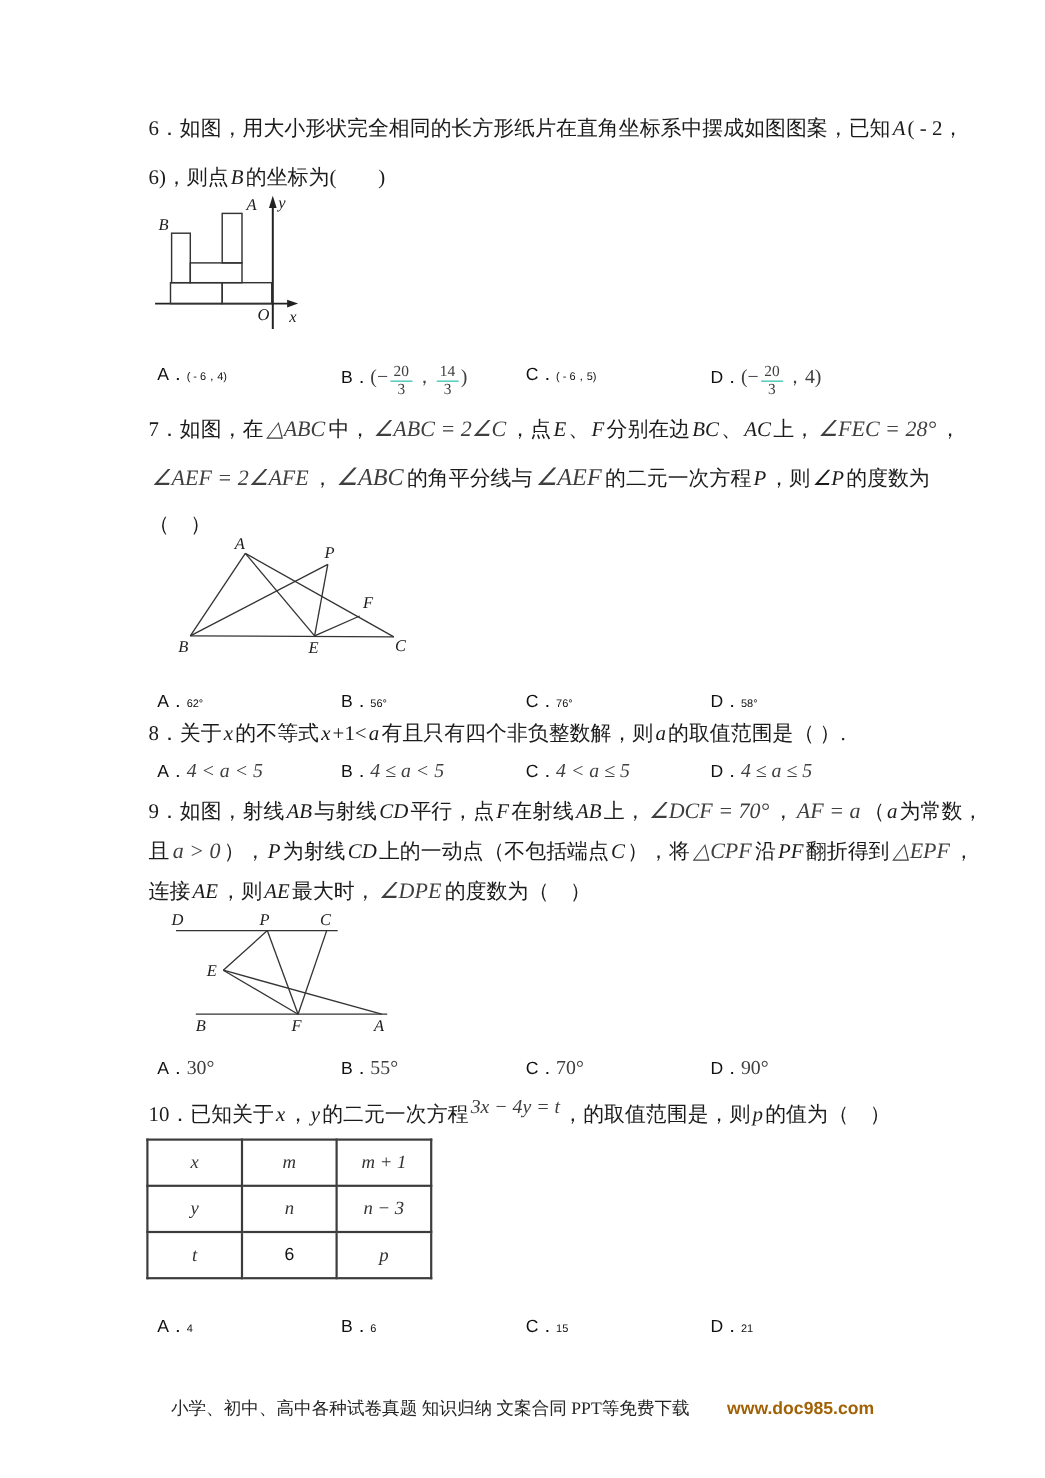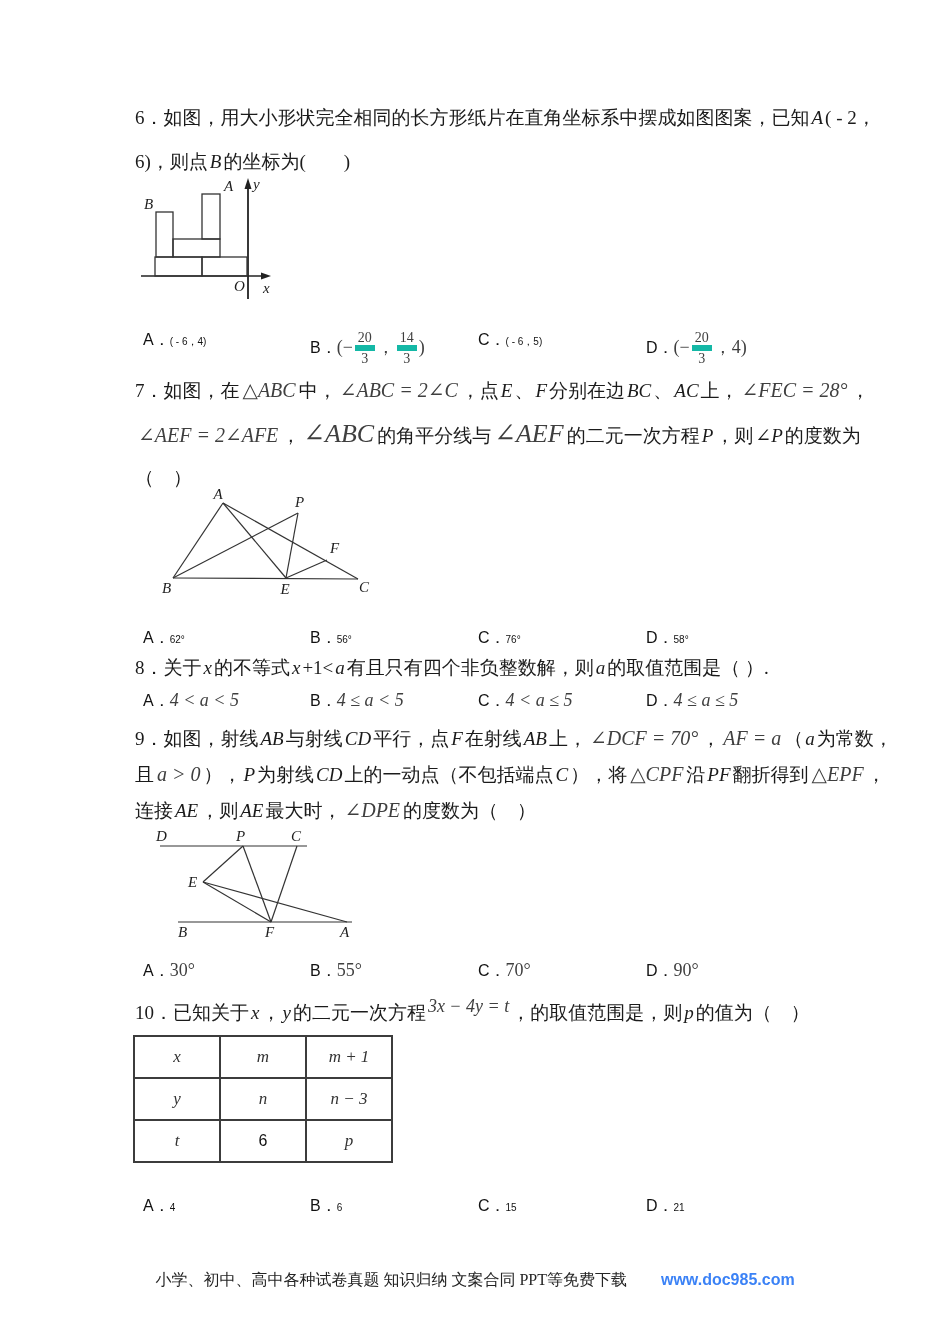--- a/index.html
+++ b/index.html
@@ -2,48 +2,48 @@
 <html><head>
 <meta charset="utf-8">
 <style>
   html,body{margin:0;padding:0;}
   body{
     width:950px;height:1344px;background:#ffffff;position:relative;
     font-family:"Liberation Serif","DejaVu Serif",serif;color:#1b1b1b;
     overflow:hidden;
   }
   .abs{position:absolute;}
-  .line{font-size:19px;white-space:nowrap;line-height:22px;}
+  .line{font-size:19px;white-space:nowrap;line-height:22px;font-family:Liberation Serif, serif;}
   .seg{}
   .seg-m{font-style:italic;padding:0 2px;}
   .seg-fm{font-style:italic;color:#3f3f3f;padding:0 3px;font-size:20px;}
-  .seg-fmb{font-style:italic;color:#3f3f3f;padding:0 3px;font-size:26px;}
+  .seg-fmb{font-style:italic;color:#3f3f3f;padding:0 3px;font-size:22px;}
   .seg-sup{font-style:italic;color:#3f3f3f;position:relative;top:-7px;padding:0 2px;font-size:18px;margin-top:48px;}
   .opt-row{position:absolute;left:135px;width:780px;height:30px;}
   .opt{position:absolute;top:0;white-space:nowrap;}
   .opt .lab{font-family:"Liberation Sans","DejaVu Sans",sans-serif;font-size:16px;color:#111;}
   .val-sans{font-family:"Liberation Sans","DejaVu Sans",sans-serif;font-size:10px;color:#111;}
   .val-serif{font-family:"Liberation Serif","DejaVu Serif",serif;font-style:italic;font-size:18px;color:#3f3f3f;}
   .val-deg{font-family:"Liberation Serif","DejaVu Serif",serif;font-size:18px;color:#3f3f3f;}
   .o1{left:8px;} .o2{left:175px;} .o3{left:343px;} .o4{left:511px;}
   .frac{display:inline-block;vertical-align:-10px;text-align:center;
         font-family:"Liberation Serif","DejaVu Serif",serif;font-size:14px;
         line-height:1.1;color:#3f3f3f;margin:0 2px;}
-  .frac .fn{display:block;border-bottom:6px solid #14b8a6;padding:0 3px;}
+  .frac .fn{display:block;border-bottom:1px solid #14b8a6;padding:0 3px;}
   .frac .fd{display:block;}
   .fig{position:absolute;}
   svg text{font-family:"Liberation Serif","DejaVu Serif",serif;font-style:italic;font-size:15px;fill:#1d1d1d;}
   .qtable{position:absolute;left:133px;top:1035px;border-collapse:collapse;}
   .qtable td{border:2px solid #3c3c3c;width:82px;height:38px;text-align:center;
              font-family:"Liberation Serif","DejaVu Serif",serif;font-style:italic;
              font-size:17px;color:#333;}
   .qtable td.plain{font-style:normal;font-family:"Liberation Sans","DejaVu Sans",sans-serif;color:#111;font-size:16px;}
   .footer{position:absolute;top:1270px;left:0;width:950px;text-align:center;
           font-size:16px;color:#242424;white-space:nowrap;}
-  .footer .site{font-family:"Liberation Sans","DejaVu Sans",sans-serif;font-weight:600;margin-left:34px;color:#3b82f6;}
+  .footer .site{font-family:"Liberation Sans","DejaVu Sans",sans-serif;font-weight:600;margin-left:34px;color:#a16207;}
 </style>
 </head>
 <body>
 
 <div class="abs line" style="left:135px;top:107px"><span class="seg">6．如图，用大小形状完全相同的长方形纸片在直角坐标系中摆成如图图案，已知</span><span class="seg-m">A</span><span class="seg">( - 2，</span></div>
 <div class="abs line" style="left:135px;top:151px"><span class="seg">6)，则点</span><span class="seg-m">B</span><span class="seg">的坐标为(　　)</span></div>
 
 <svg class="fig" style="left:134px;top:176px" width="142" height="128" viewBox="0 0 142 128">
 
   <line x1="7" y1="100" x2="130" y2="100" stroke="#222" stroke-width="1.6"></line>

